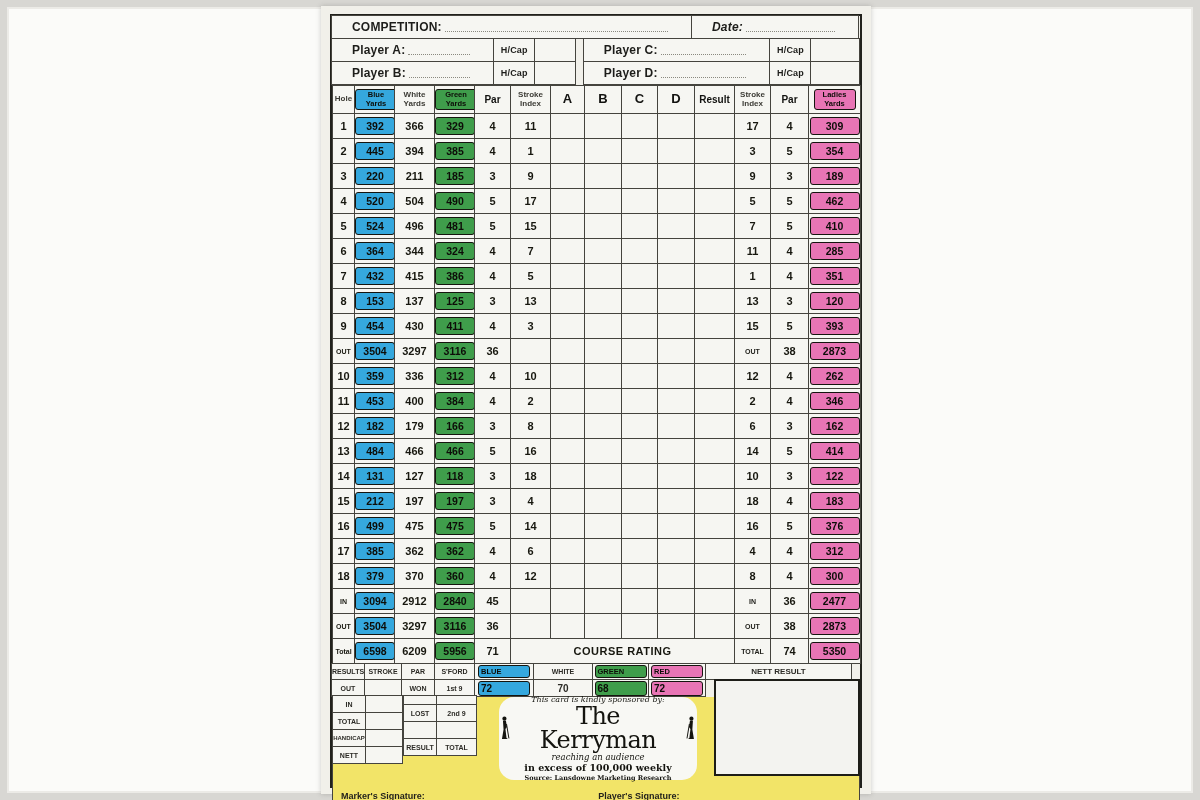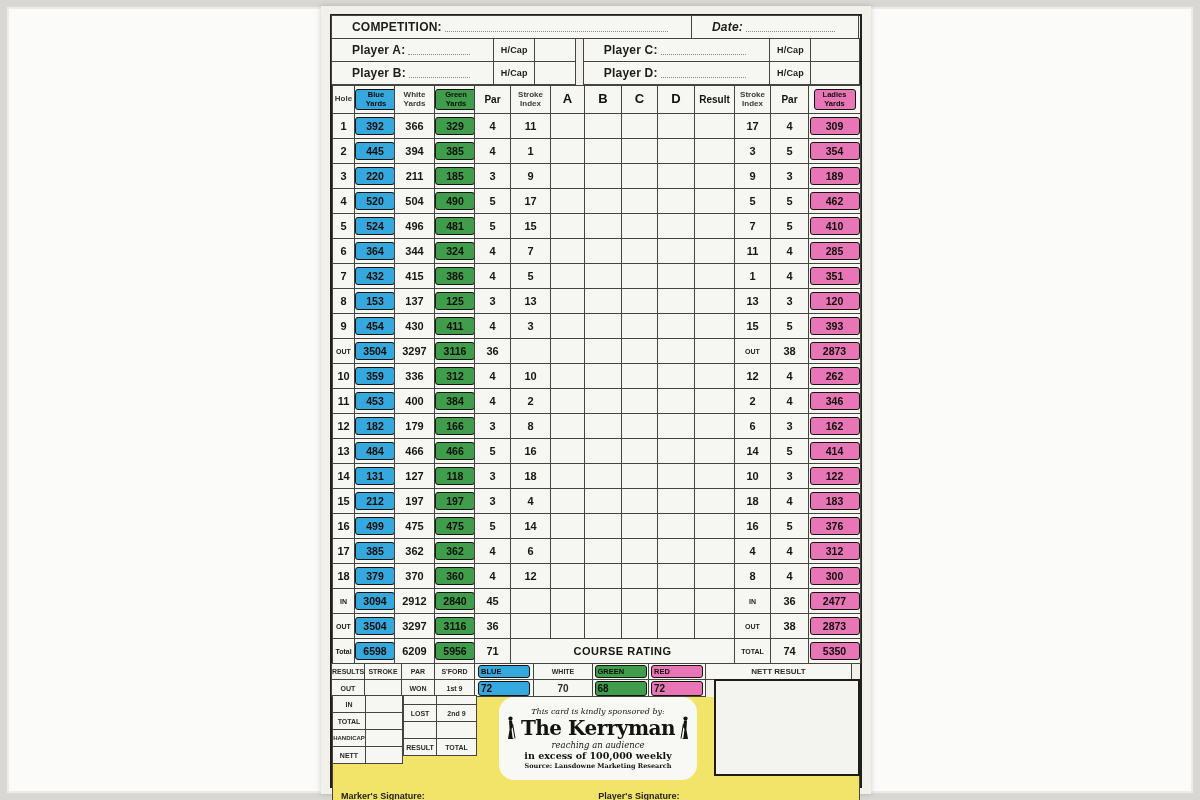--- a/index.html
+++ b/index.html
@@ -96,21 +96,21 @@
     position:absolute;left:382px;top:15px;width:146px;height:97px;
     border:2px solid #1d1d18;background:#f3f3f0;box-sizing:border-box;
   }
   .sponsor{
     position:absolute;left:166px;top:0;width:198px;height:83px;
     background:#f8f8f4;border-radius:15px;
     display:flex;flex-direction:column;align-items:center;justify-content:center;
     font-family:"DejaVu Serif",serif;color:#14140f;text-align:center;
   }
   .sp-tag{font-style:italic;font-size:8px;}
-  .sp-name{font-size:20px;font-weight:700;letter-spacing:-.5px;display:flex;align-items:center;gap:5px;line-height:1;}
+  .sp-name{font-size:24px;font-weight:400;letter-spacing:-.5px;display:flex;align-items:center;gap:5px;line-height:1;}
   .sp-l1{font-size:8.5px;font-style:italic;}
   .sp-l2{font-size:9.5px;font-weight:700;}
   .sp-src{font-size:6.5px;font-weight:700;margin-top:1px;}
   .sig-row{
     position:absolute;left:8px;top:94px;width:512px;display:flex;align-items:flex-end;
     font-size:9px;font-weight:700;color:#23221c;
   }
   .sig-label{white-space:nowrap;}
   .sig-line{border-bottom:1px dotted #4a4941;height:8px;flex:1;margin:0 4px;}
   .golfer{display:inline-block;}

